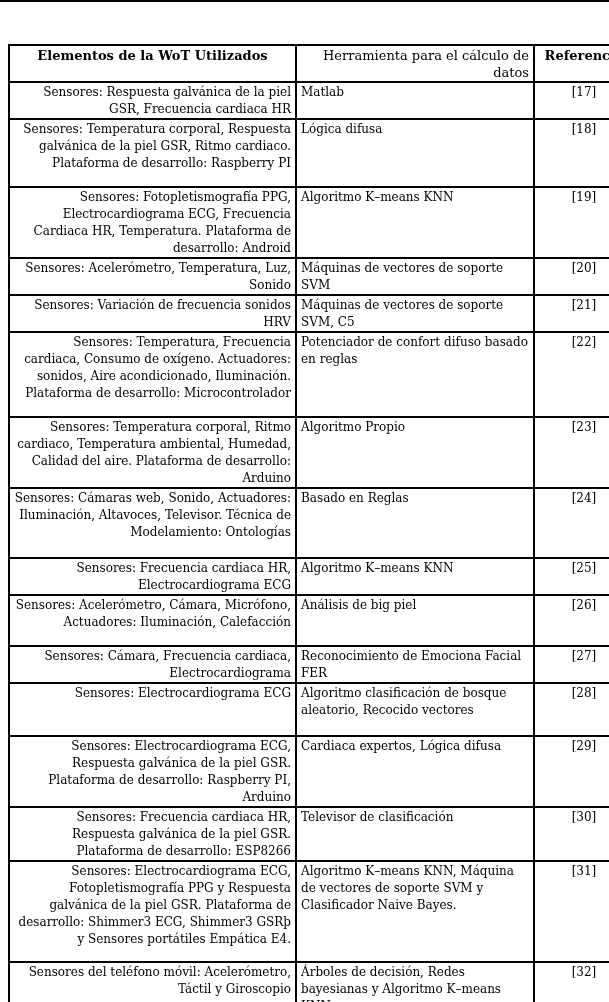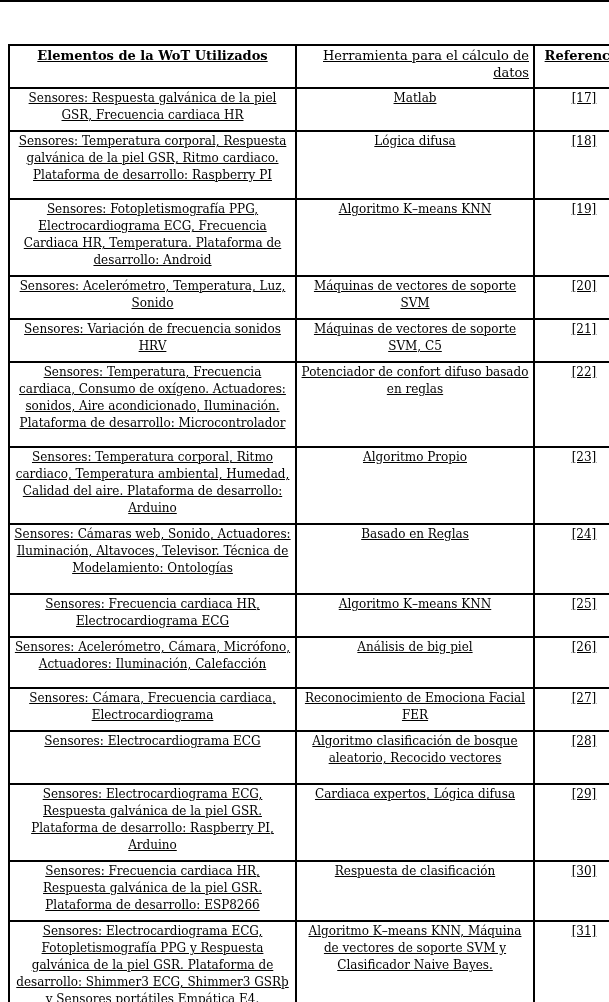--- a/index.html
+++ b/index.html
@@ -29,31 +29,30 @@
     left: 8px;
     width: 595px;
     border-collapse: collapse;
     table-layout: fixed;
     font-size: 12px;
     line-height: 17px;
   }
   table.wot th,
   table.wot td {
     border: 2px solid #000000;
-    padding: 1px 4px 6px 4px;
+    padding: 1px 4px 0 4px;
     vertical-align: top;
     overflow: hidden;
     word-wrap: break-word;
-    text-decoration: underline;
   }
   th.c1 { width: 277px; font-weight: bold;   text-align: center; font-size: 13px; }
   th.c2 { width: 228px; font-weight: normal; text-align: right; font-size: 13px; }
   th.c3 { width: 90px;  font-weight: bold;   text-align: center; font-size: 13px; vertical-align: middle; }
-  td.c1 { text-align: center; }
-  td.c2 { text-align: center; }
+  td.c1 { text-align: right; }
+  td.c2 { text-align: left; }
   td.c3 { text-align: center; }
 </style>
 </head>
 <body>
 
 <div class="top-rule"></div>
 
 <table class="wot">
   <thead>
     <tr style="height:37px;">
@@ -123,21 +122,21 @@
       <td class="c2">Algoritmo clasificación de bosque aleatorio, Recocido vectores</td>
       <td class="c3">[28]</td>
     </tr>
     <tr style="height:70px;">
       <td class="c1">Sensores: Electrocardiograma ECG, Respuesta galvánica de la piel GSR. Plataforma de desarrollo: Raspberry PI, Arduino</td>
       <td class="c2">Cardiaca expertos, Lógica difusa</td>
       <td class="c3">[29]</td>
     </tr>
     <tr style="height:52px;">
       <td class="c1">Sensores: Frecuencia cardiaca HR, Respuesta galvánica de la piel GSR. Plataforma de desarrollo: ESP8266</td>
-      <td class="c2">Respuesta de clasificación</td>
+      <td class="c2">Televisor de clasificación</td>
       <td class="c3">[30]</td>
     </tr>
     <tr style="height:101px;">
       <td class="c1">Sensores: Electrocardiograma ECG, Fotopletismografía PPG y Respuesta galvánica de la piel GSR. Plataforma de desarrollo: Shimmer3 ECG, Shimmer3 GSRþ y Sensores portátiles Empática E4.</td>
       <td class="c2">Algoritmo K–means KNN, Máquina de vectores de soporte SVM y Clasificador Naive Bayes.</td>
       <td class="c3">[31]</td>
     </tr>
     <tr style="height:58px;">
       <td class="c1">Sensores del teléfono móvil: Acelerómetro, Táctil y Giroscopio</td>
       <td class="c2">Árboles de decisión, Redes bayesianas y Algoritmo K–means KNN</td>

